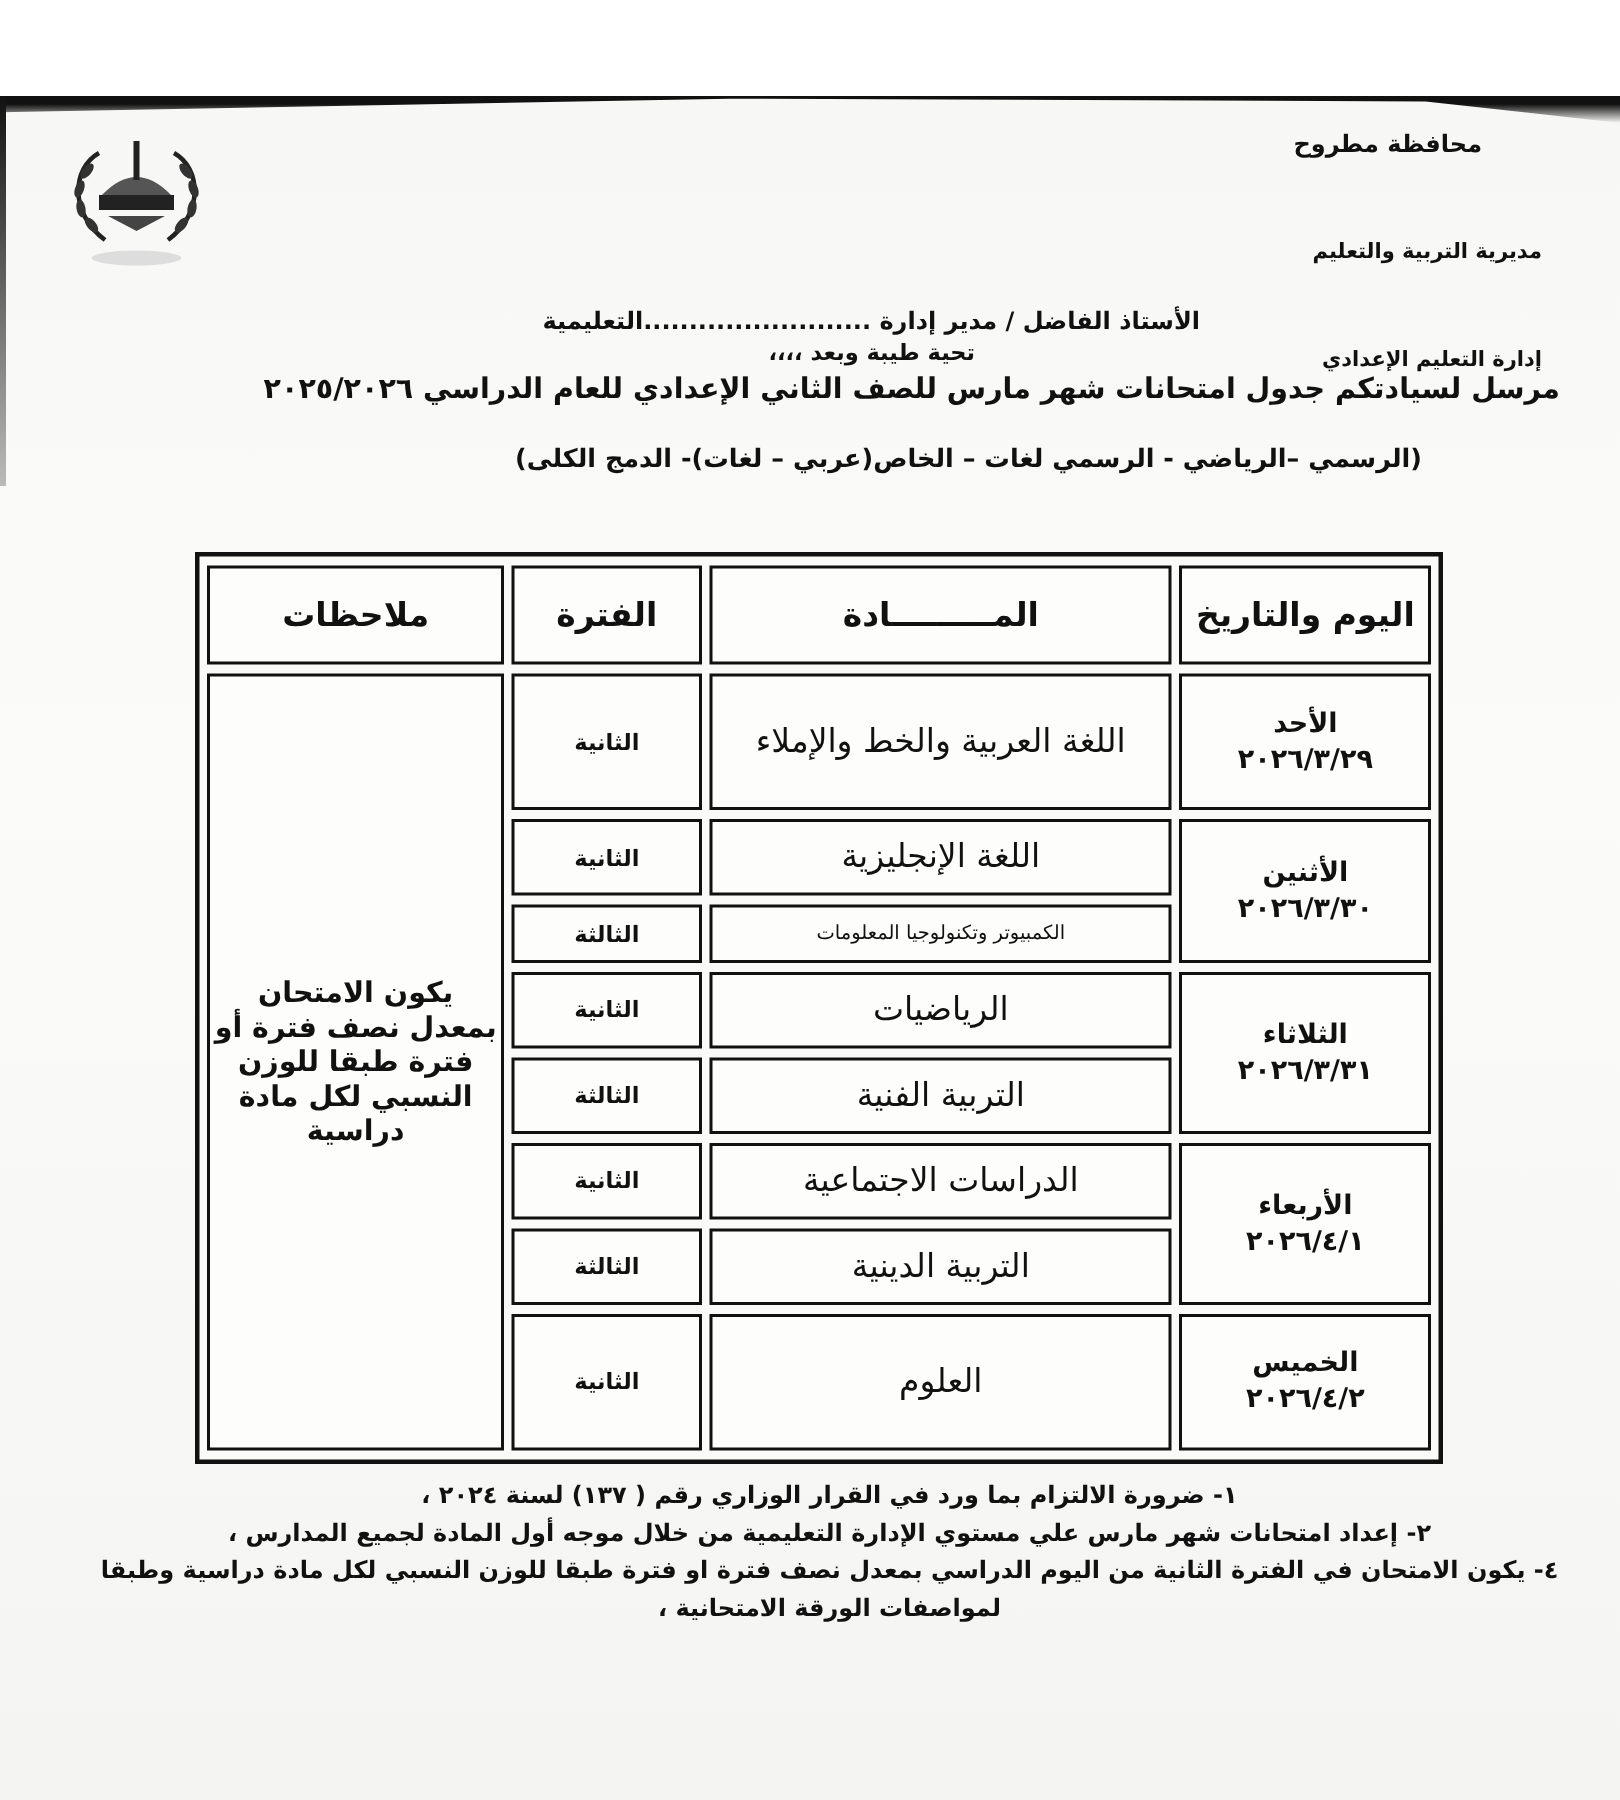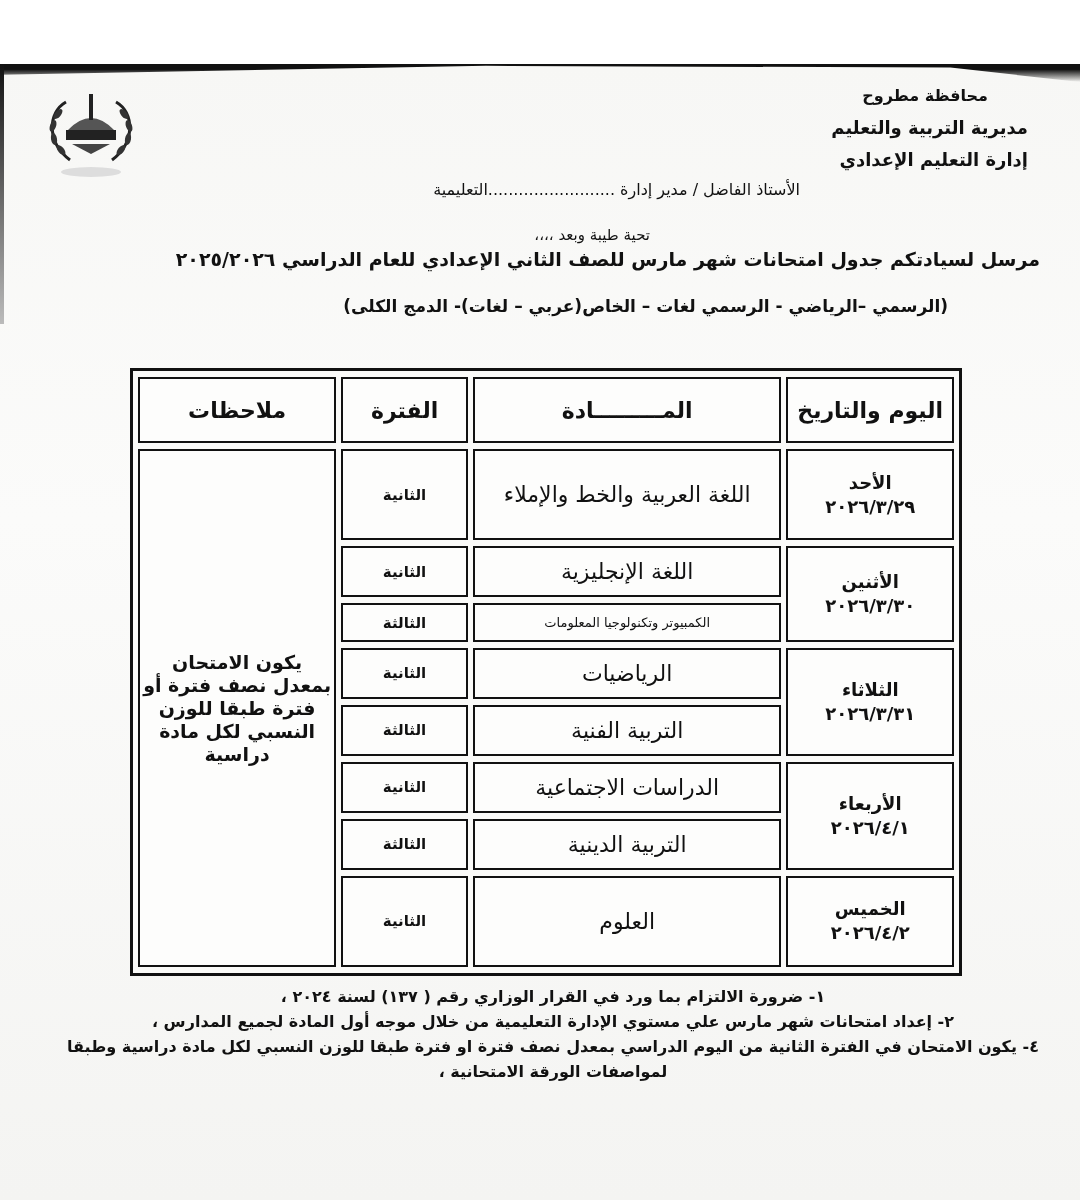--- a/index.html
+++ b/index.html
@@ -15,26 +15,26 @@
   .edge-shadow {
     position: absolute; left: 0; top: 64px; width: 1080px; height: 18px;
     background: linear-gradient(180deg, #111 0%, #111 30%, rgba(0,0,0,0) 100%);
     clip-path: polygon(0 0, 100% 0, 100% 100%, 88% 20%, 45% 10%, 0 60%);
   }
   .left-edge { position: absolute; left: 0; top: 64px; width: 4px; height: 260px; background: linear-gradient(180deg,#111,#bbb); }
 
   .header-block { position: absolute; right: 52px; top: 80px; }
   .header-line { font-weight: bold; font-size: 17px; line-height: 32px; }
   .header-line.l1 { font-size: 16px; margin-right: 40px; }
-  .header-line.l2 { font-size: 18px; }
+  .header-line.l2 { font-size: 14px; margin-top: 40px; }
 
   .emblem { position: absolute; left: 36px; top: 82px; width: 110px; height: 100px; }
 
-  .addressee { position: absolute; right: 280px; top: 180px; font-size: 16px; font-weight: normal; }
-  .greeting { position: absolute; right: 430px; top: 226px; font-size: 15px; font-weight: normal; text-align: center; }
+  .addressee { position: absolute; right: 280px; top: 204px; font-size: 16px; font-weight: bold; }
+  .greeting { position: absolute; right: 430px; top: 226px; font-size: 15px; font-weight: bold; text-align: center; }
   .subject { position: absolute; right: 40px; top: 248px; font-size: 19px; font-weight: bold; white-space: nowrap; }
   .categories { position: absolute; right: 132px; top: 296px; font-size: 17px; font-weight: bold; white-space: nowrap; }
 
   table.sched {
     position: absolute; left: 130px; top: 368px; width: 832px; height: 608px;
     border-collapse: separate; border-spacing: 5px 6px;
     border: 3px solid #111; background: #fafaf8;
   }
   table.sched td, table.sched th {
     border: 2px solid #111; text-align: center; vertical-align: middle;

